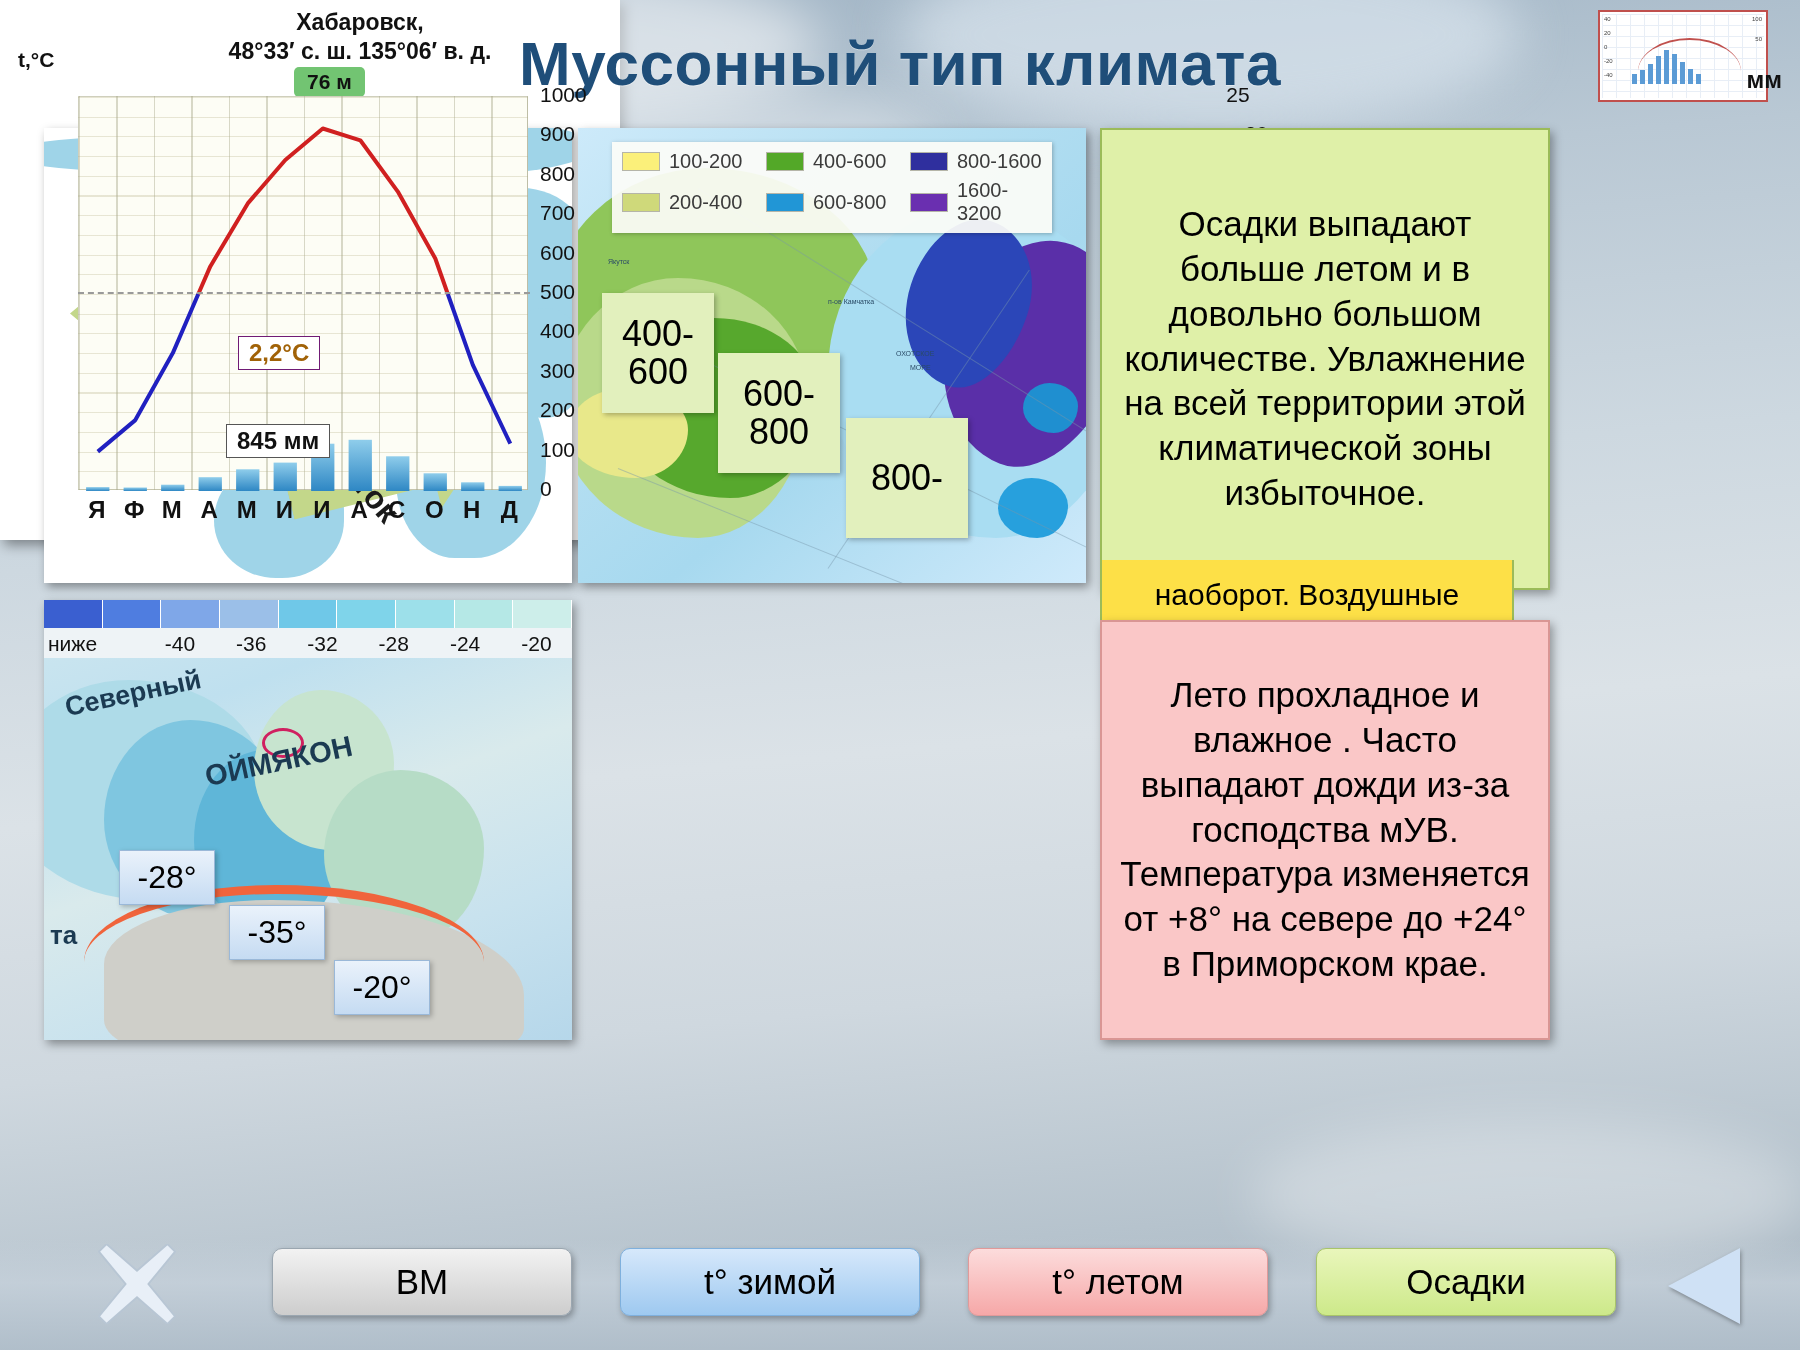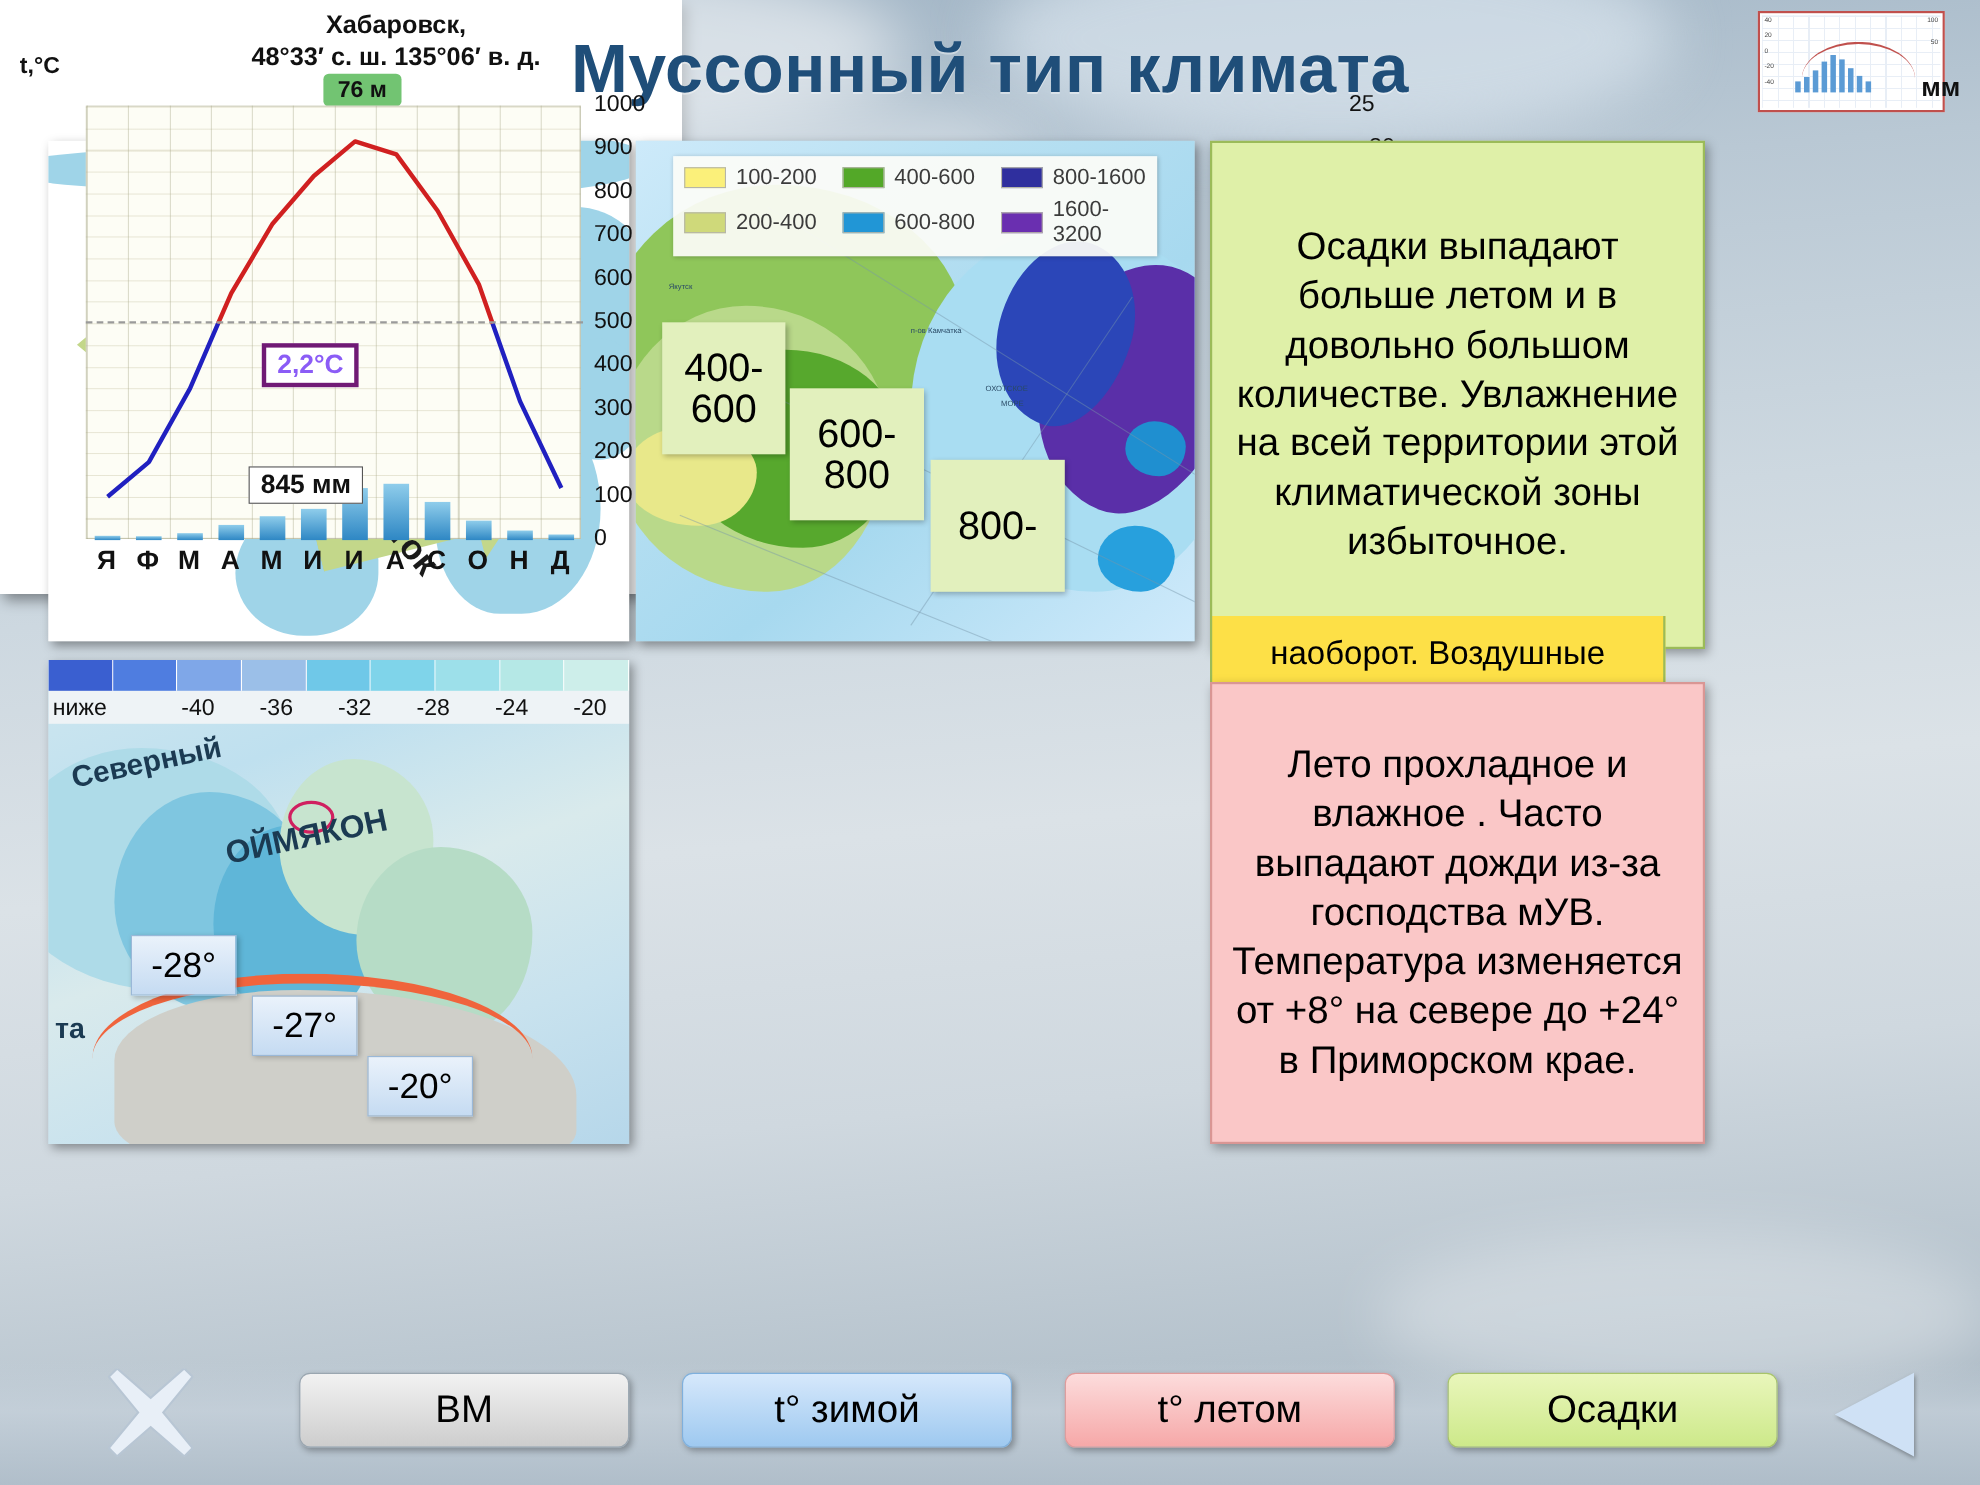--- a/index.html
+++ b/index.html
@@ -117,22 +117,22 @@
   #plot { position: absolute; left: 78px; top: 96px; width: 450px; height: 394px;
      background: #fdfdf5;
      background-image:
        repeating-linear-gradient(to right, rgba(170,170,140,.45) 0 1px, transparent 1px 37.5px),
        repeating-linear-gradient(to bottom, rgba(190,185,150,.35) 0 1px, transparent 1px 19.7px);
      border: 1px solid rgba(170,170,140,.55); }
   .tick-l { position: absolute; right: 532px; font-size: 21px; color: #111; text-align: right; width: 60px; }
   .tick-r { position: absolute; left: 540px; font-size: 21px; color: #111; width: 72px; }
   #zeroline { position: absolute; left: 78px; top: 292px; width: 452px; height: 0;
      border-top: 2px dashed #9a9a9a; }
-  #avg-temp { position: absolute; left: 238px; top: 312px; border: 4px solid #701a75; background: #fff;
-     font-size: 24px; font-weight: bold; color: #8b5cf6; padding: 2px 10px; }
+  #avg-temp { position: absolute; left: 238px; top: 336px; border: 1px solid #701a75; background: #fff;
+     font-size: 24px; font-weight: bold; color: #a16207; padding: 2px 10px; }
   #tot-precip { position: absolute; left: 226px; top: 424px; border: 1px solid #555; background: #fff;
      font-size: 24px; font-weight: bold; color: #111; padding: 2px 10px; z-index: 4; }
   #months { position: absolute; left: 78px; top: 496px; width: 450px; display: flex; }
   #months span { flex: 1; text-align: center; font-size: 24px; font-weight: bold; color: #111; }
 
   
   .panel { position: absolute; border: 2px solid; box-shadow: 3px 4px 9px rgba(0,0,0,.35);
      display: flex; align-items: center; justify-content: center; text-align: center;
      font-size: 35px; line-height: 1.28; color: #000; padding: 10px 16px; }
   #panel-green { left: 1100px; top: 128px; width: 450px; height: 462px;
@@ -314,21 +314,21 @@
       <span>-24</span>
       <span>-20</span>
     </div>
   </div>
 
   <div class="tlbl" style="left:20px;top:78px;font-size:27px;transform:rotate(-12deg);">Северный</div>
   <div class="tlbl" style="left:160px;top:145px;font-size:29px;transform:rotate(-12deg);">ОЙМЯКОН</div>
   <div class="tlbl" style="left:6px;top:320px;font-size:26px;">та</div>
 
   <div class="tbadge" id="tb-28">-28°</div>
-  <div class="tbadge" id="tb-24">-27°</div>
+  <div class="tbadge" id="tb-24">-35°</div>
   <div class="tbadge" id="tb-20">-20°</div>
 </div>
 
 <div id="card-chart">
   <div id="chart-title">
     <div>Хабаровск,</div>
     <div>48°33′ с. ш. 135°06′ в. д.</div>
   </div>
   <div id="elev-badge">76 м</div>
   <div id="axis-t">t,°C</div>

